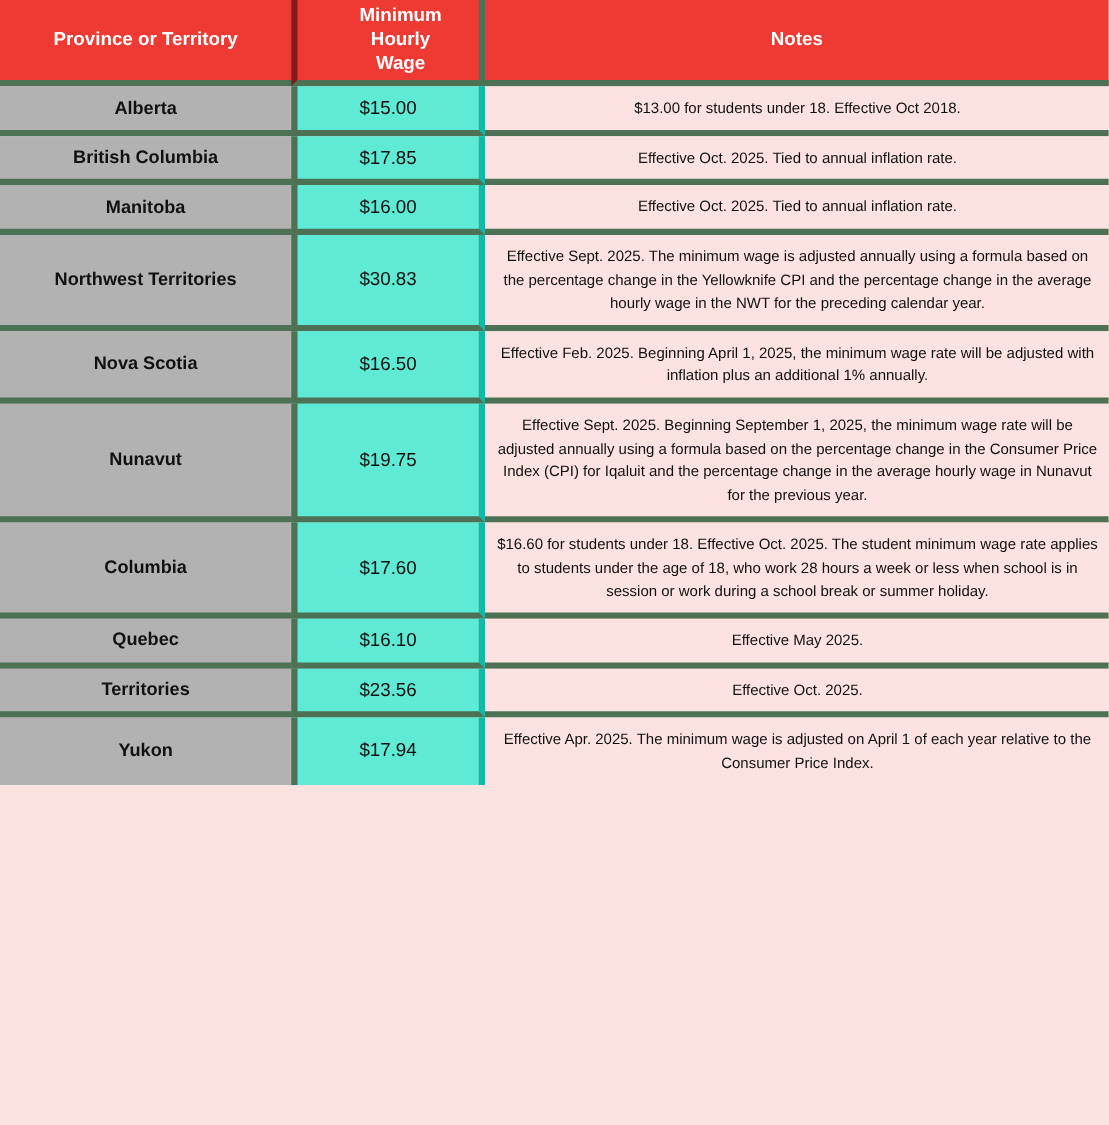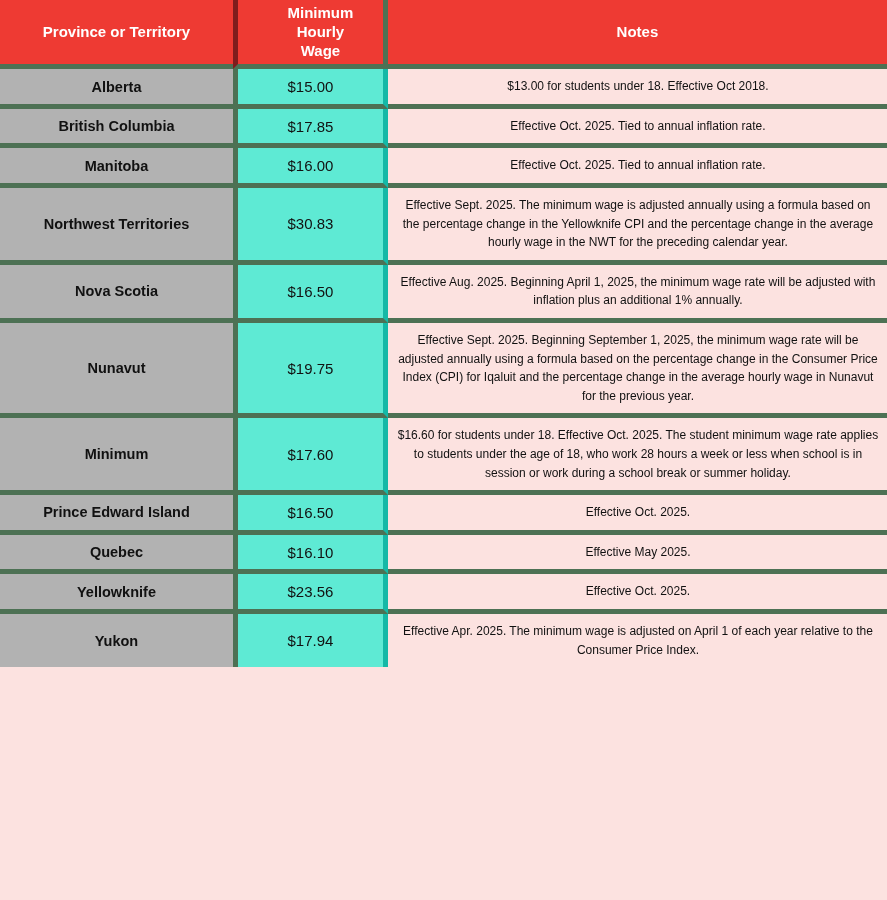--- a/index.html
+++ b/index.html
@@ -102,44 +102,39 @@
         <td class="notes">Effective Oct. 2025. Tied to annual inflation rate.</td>
       </tr>
       <tr>
         <td class="prov">Northwest Territories</td>
         <td class="wage">$30.83</td>
         <td class="notes">Effective Sept. 2025. The minimum wage is adjusted annually using a formula based on the percentage change in the Yellowknife CPI and the percentage change in the average hourly wage in the NWT for the preceding calendar year.</td>
       </tr>
       <tr>
         <td class="prov">Nova Scotia</td>
         <td class="wage">$16.50</td>
-        <td class="notes">Effective Aug. 2025. Beginning April 1, 2025, the minimum wage rate will be adjusted with inflation plus an additional 1% annually.</td>
+        <td class="notes">Effective Feb. 2025. Beginning April 1, 2025, the minimum wage rate will be adjusted with inflation plus an additional 1% annually.</td>
       </tr>
       <tr>
         <td class="prov">Nunavut</td>
         <td class="wage">$19.75</td>
         <td class="notes">Effective Sept. 2025. Beginning September 1, 2025, the minimum wage rate will be adjusted annually using a formula based on the percentage change in the Consumer Price Index (CPI) for Iqaluit and the percentage change in the average hourly wage in Nunavut for the previous year.</td>
       </tr>
       <tr>
-        <td class="prov">Minimum</td>
+        <td class="prov">Columbia</td>
         <td class="wage">$17.60</td>
         <td class="notes">$16.60  for students under 18. Effective Oct. 2025. The student minimum wage rate applies to students under the age of 18, who work 28 hours a week or less when school is in session or work during a school break or summer holiday.</td>
-      </tr>
-      <tr>
-        <td class="prov">Prince Edward Island</td>
-        <td class="wage">$16.50</td>
-        <td class="notes">Effective Oct. 2025.</td>
       </tr>
       <tr>
         <td class="prov">Quebec</td>
         <td class="wage">$16.10</td>
         <td class="notes">Effective May 2025.</td>
       </tr>
       <tr>
-        <td class="prov">Yellowknife</td>
+        <td class="prov">Territories</td>
         <td class="wage">$23.56</td>
         <td class="notes">Effective Oct. 2025.</td>
       </tr>
       <tr>
         <td class="prov">Yukon</td>
         <td class="wage">$17.94</td>
         <td class="notes">Effective Apr. 2025. The minimum wage is adjusted on April 1 of each year relative to the Consumer Price Index.</td>
       </tr>
     </tbody>
 </table>

